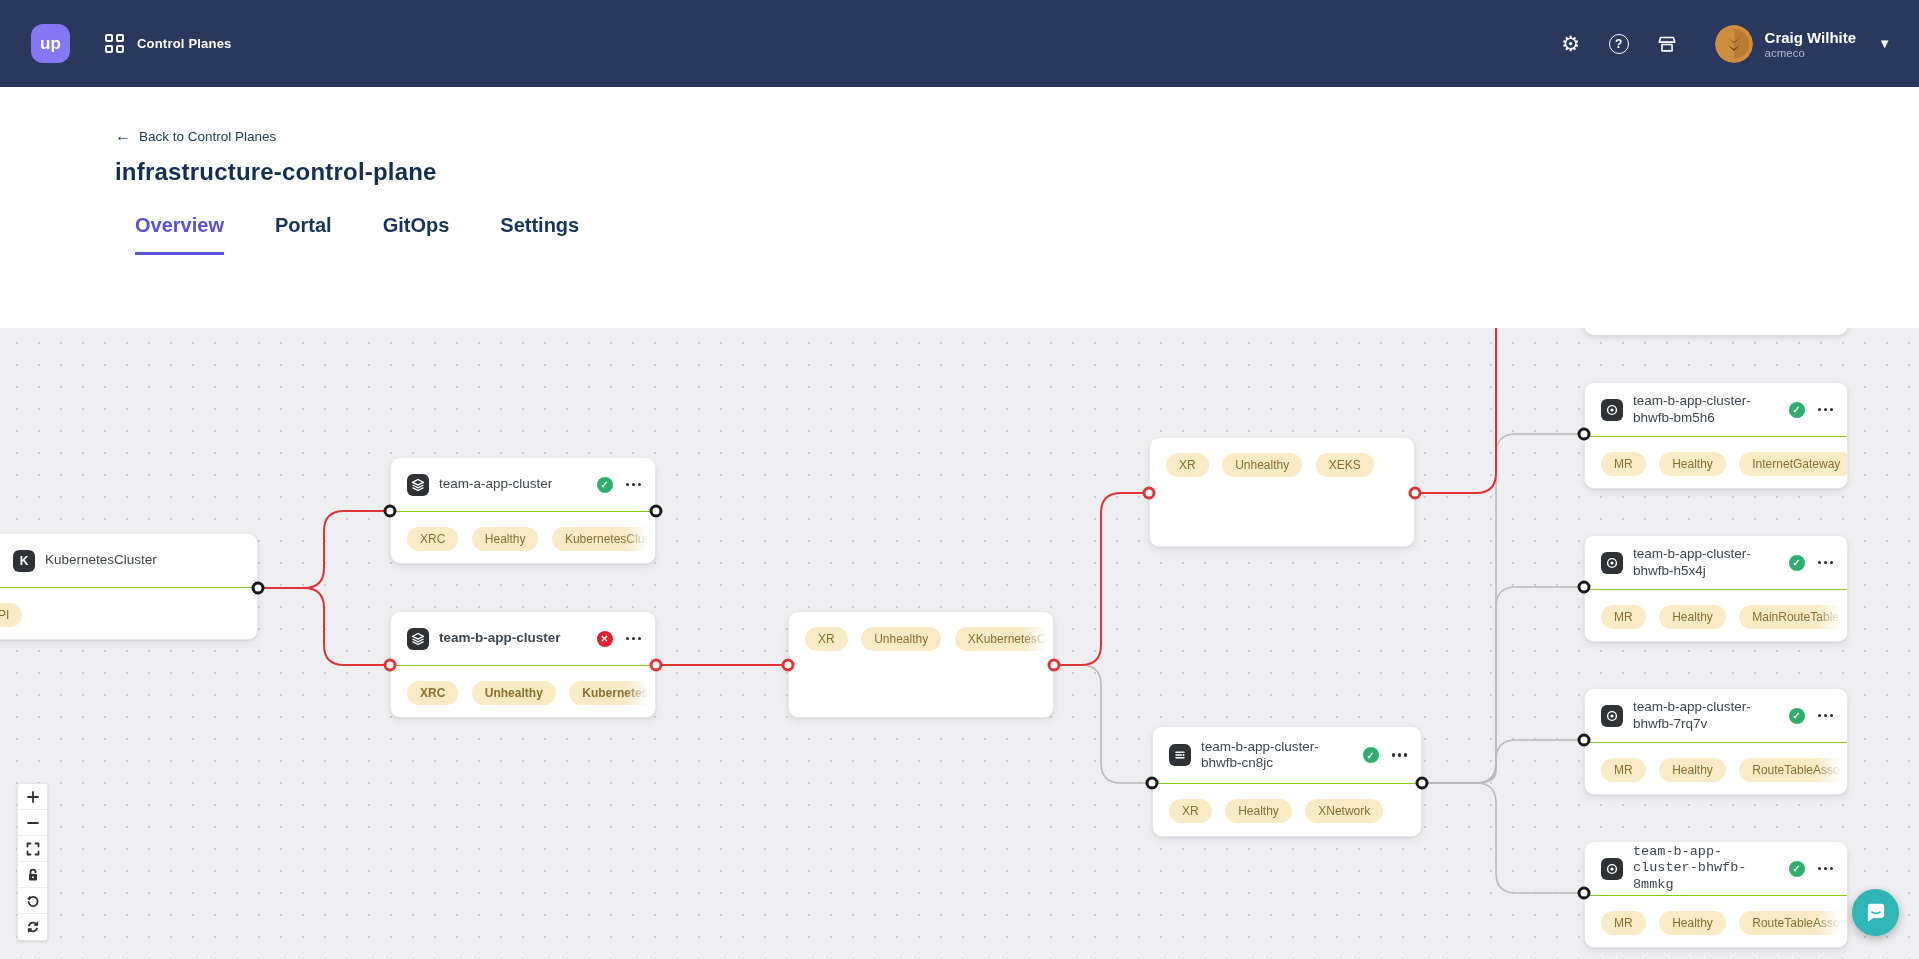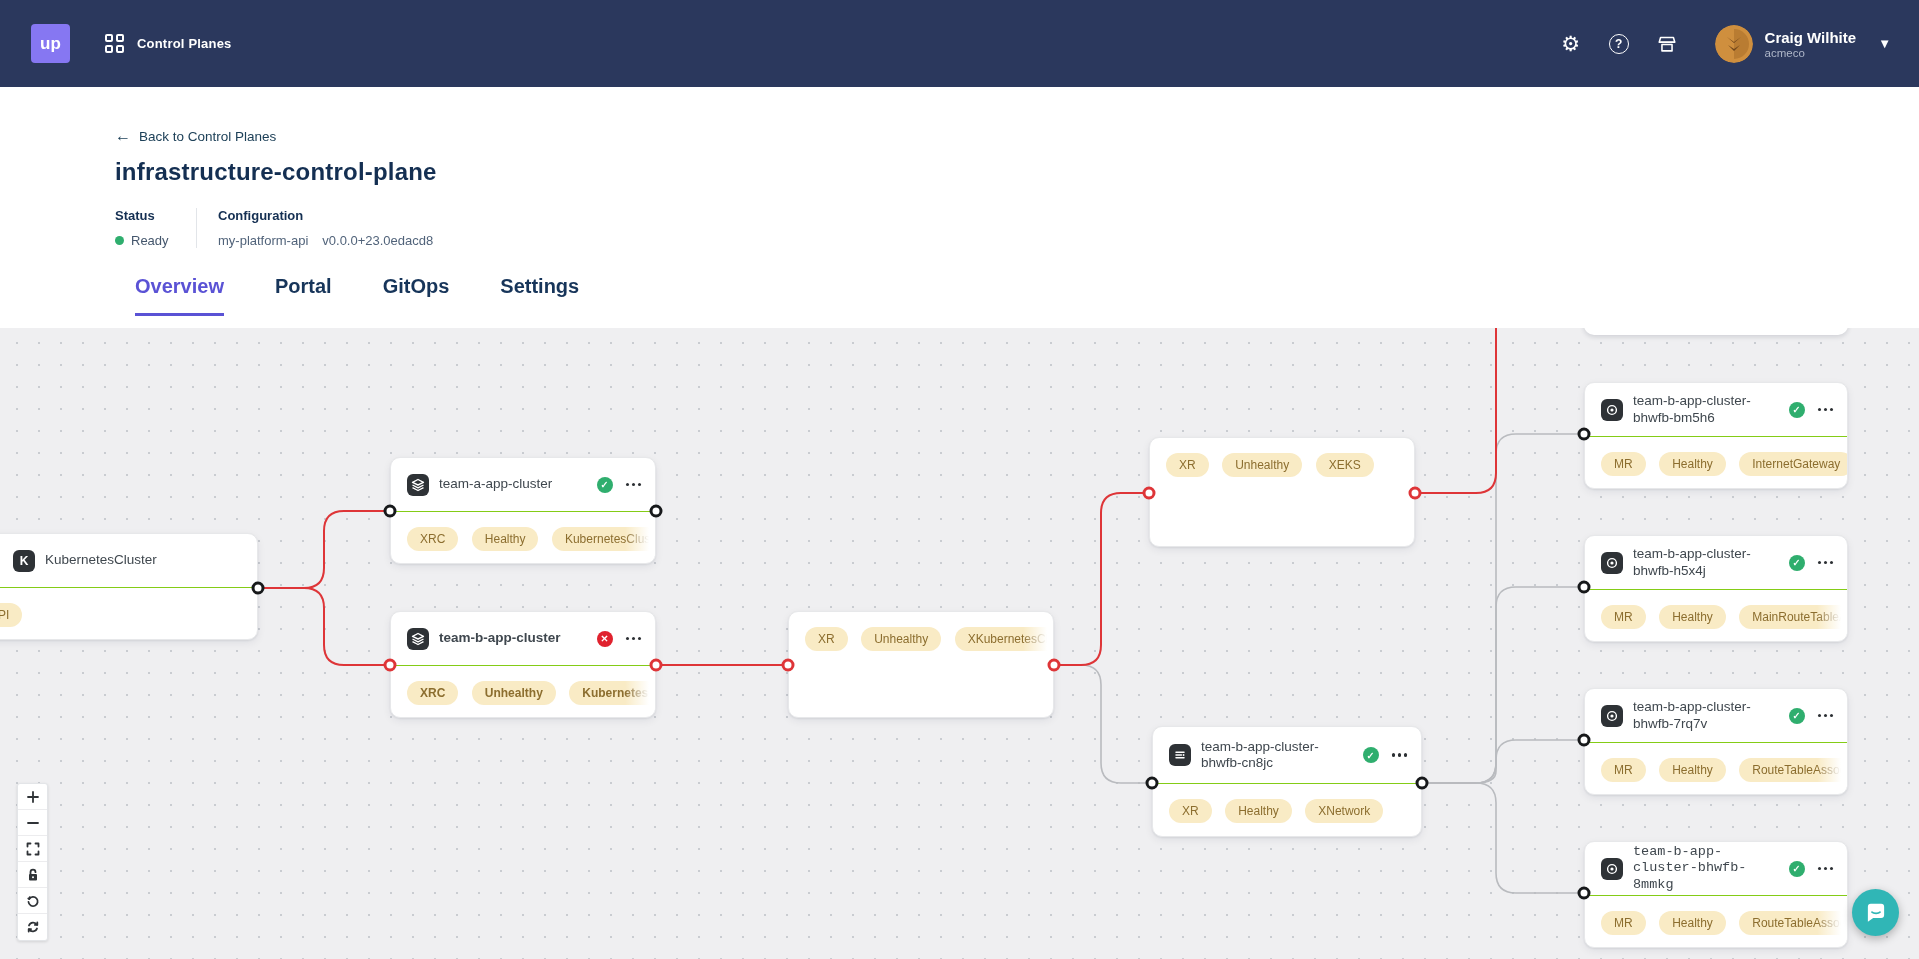--- a/index.html
+++ b/index.html
@@ -3,21 +3,21 @@
 <meta charset="utf-8">
 <style>
   * { box-sizing: border-box; }
   html,body { margin:0; padding:0; }
   body {
     width:1919px; height:959px; overflow:hidden; background:#fff;
     font-family:"Liberation Sans", sans-serif; color:#142f52;
   }
   
   .topbar { height:87px; background:#2b385d; display:flex; align-items:center; padding:0 28px 0 31px; }
-  .logo { width:39px; height:39px; border-radius:4px; background:#8677f2; color:#fff; font-weight:bold;
+  .logo { width:39px; height:39px; border-radius:12px; background:#8677f2; color:#fff; font-weight:bold;
           font-size:17px; display:flex; align-items:center; justify-content:center; flex:none; cursor:pointer; }
   .grid-icon { margin-left:35px; display:grid; grid-template-columns:8px 8px; grid-gap:3px; cursor:pointer; }
   .grid-icon span { width:8px; height:8px; border:2px solid #fff; border-radius:2px; }
   .app-title { margin-left:13px; font-size:13px; font-weight:bold; color:#fff; letter-spacing:.2px; }
   .top-right { margin-left:auto; display:flex; align-items:center; }
   .tb-icon { color:#fff; margin-left:24px; width:24px; height:24px; display:flex; align-items:center; justify-content:center; cursor:pointer; }
   .gear { font-size:21px; line-height:1; }
   .help-circle { width:20px; height:20px; border:1.8px solid #fff; border-radius:50%; font-size:12px; font-weight:bold;
                  display:flex; align-items:center; justify-content:center; }
   .avatar { width:38px; height:38px; border-radius:50%; margin-left:36px; overflow:hidden; flex:none; cursor:pointer; }
@@ -122,36 +122,20 @@
     <div class="caret">▼</div>
   </div>
 </header>
 
 <section class="page">
   <div class="back">
     <span class="arr">←</span>
     <span>Back to Control Planes</span>
   </div>
   <h1>infrastructure-control-plane</h1>
-  <div class="meta">
-    <div class="meta-col1">
-      <div class="meta-label">Status</div>
-      <div class="ready">
-        <span class="dot"></span>
-        <span>Ready</span>
-      </div>
-    </div>
-    <div class="meta-div"></div>
-    <div class="meta-col2">
-      <div class="meta-label">Configuration</div>
-      <div class="cfg-val">
-        <span>my-platform-api</span><span class="ver">v0.0.0+23.0edacd8</span>
-      </div>
-    </div>
-  </div>
   <nav class="tabs">
     <span class="tab active">Overview</span>
     <span class="tab">Portal</span>
     <span class="tab">GitOps</span>
     <span class="tab">Settings</span>
   </nav>
 </section>
 
 <div class="canvas">
 

